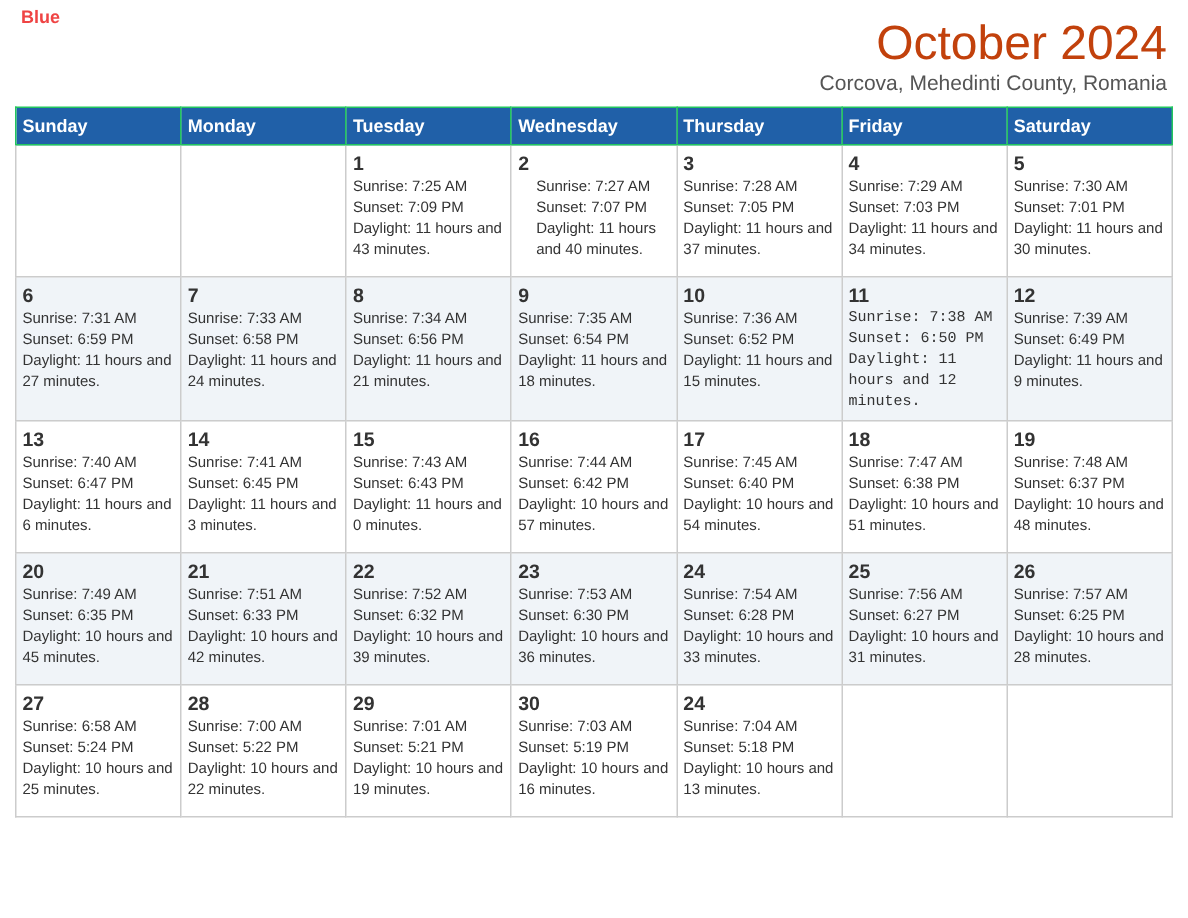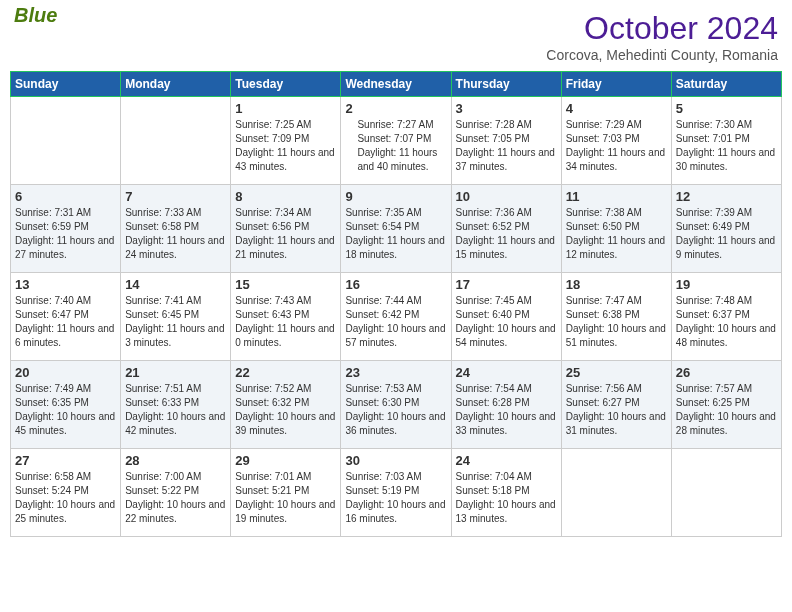--- a/index.html
+++ b/index.html
@@ -21,21 +21,21 @@
       display: flex;
       align-items: center;
       gap: 2px;
     }
     .title-area {
       text-align: right;
     }
     .month-title {
       font-size: 32px;
       font-weight: normal;
-      color: #4c1d95;
+      color: #c2410c;
     }
     .location-title {
       font-size: 14px;
       color: #555;
     }
     table {
       width: 100%;
       border-collapse: collapse;
       table-layout: fixed;
     }
@@ -71,21 +71,21 @@
       line-height: 1.4;
       color: #333;
     }
   </style>
 </head>
 <body>
 
 <div class="header">
   <div class="logo">
     <div style="display:flex;flex-direction:column;align-items:flex-start;">
-      <span style="font-size:20px;font-weight:bold;color:#4d7c0f;margin-top:-6px;font-style:italic;">Blue</span>
+      <span style="font-size:12px;font-weight:bold;color:#ef4444;margin-top:-6px;">Blue</span>
     </div>
   </div>
   <div class="title-area">
     <div class="month-title">October 2024</div>
     <div class="location-title">Corcova, Mehedinti County, Romania</div>
   </div>
 </div>
 
 <table>
   <thead>
@@ -160,21 +160,21 @@
 Daylight: 11 hours and 18 minutes.</div>
         </td>
         <td>
           <span class="day-number">10</span>
           <div class="cell-content" style="white-space: pre-wrap;">Sunrise: 7:36 AM
 Sunset: 6:52 PM
 Daylight: 11 hours and 15 minutes.</div>
         </td>
         <td>
           <span class="day-number">11</span>
-          <div class="cell-content" style="white-space: pre-wrap;">Sunrise: 7:38 AM
+          <div class="cell-content" style="white-space: pre-wrap; font-family: Liberation Mono, monospace;">Sunrise: 7:38 AM
 Sunset: 6:50 PM
 Daylight: 11 hours and 12 minutes.</div>
         </td>
         <td>
           <span class="day-number">12</span>
           <div class="cell-content" style="white-space: pre-wrap;">Sunrise: 7:39 AM
 Sunset: 6:49 PM
 Daylight: 11 hours and 9 minutes.</div>
         </td>
       </tr>

